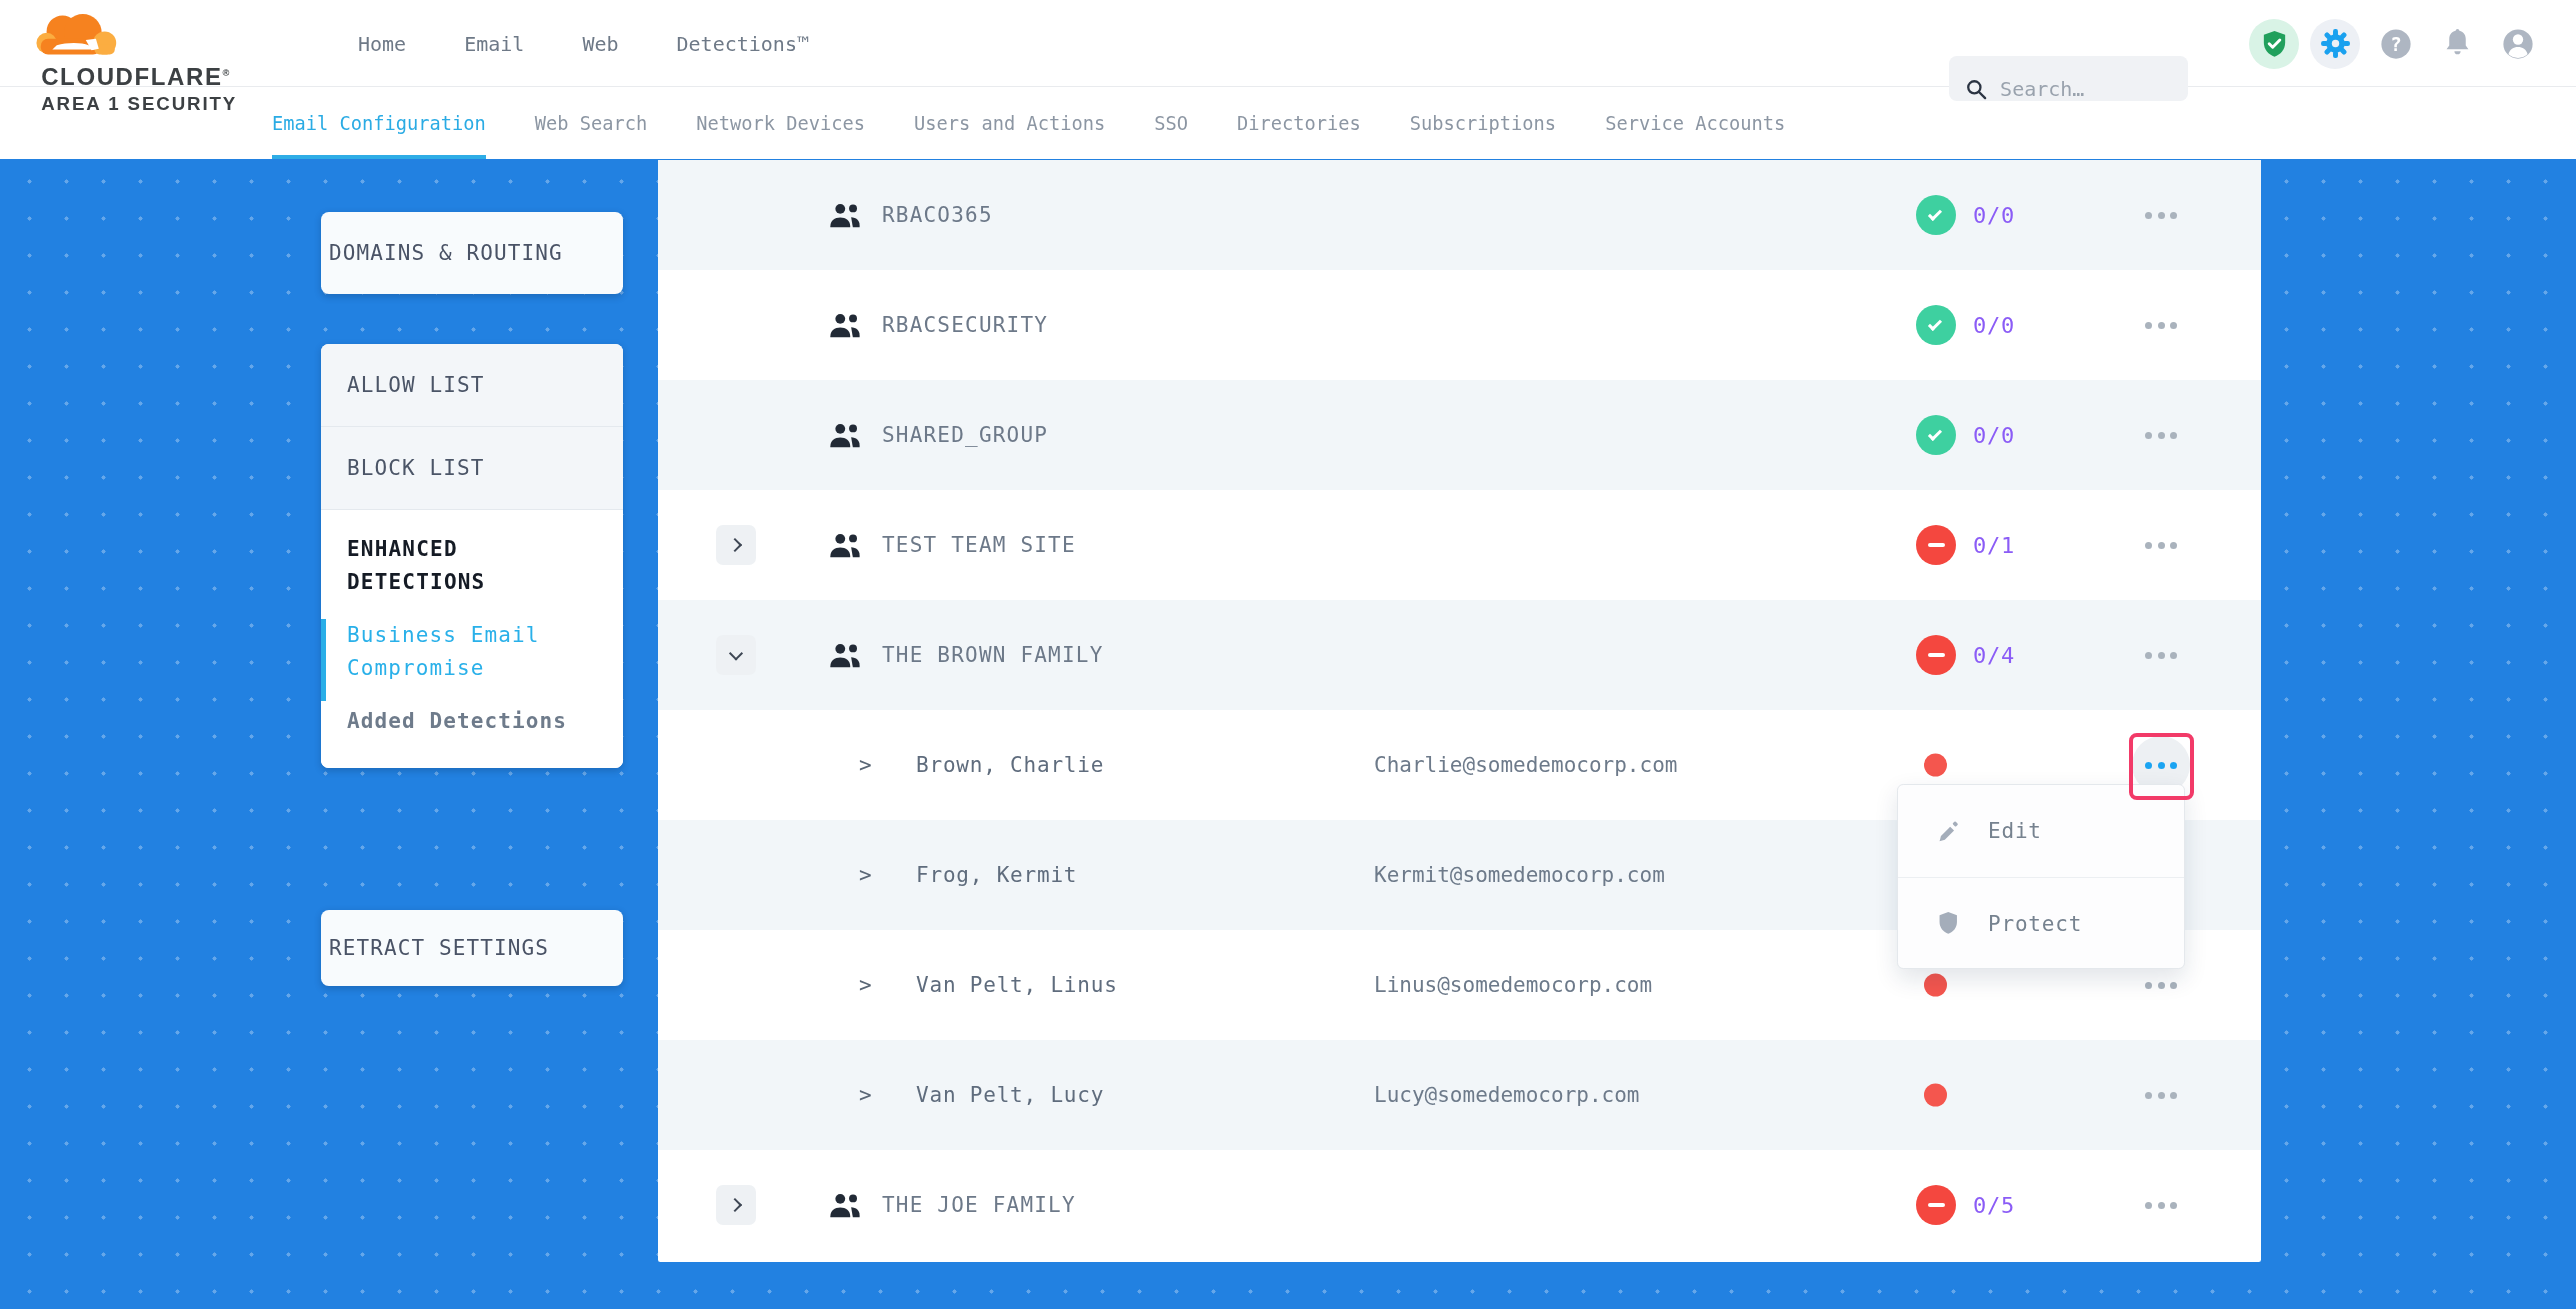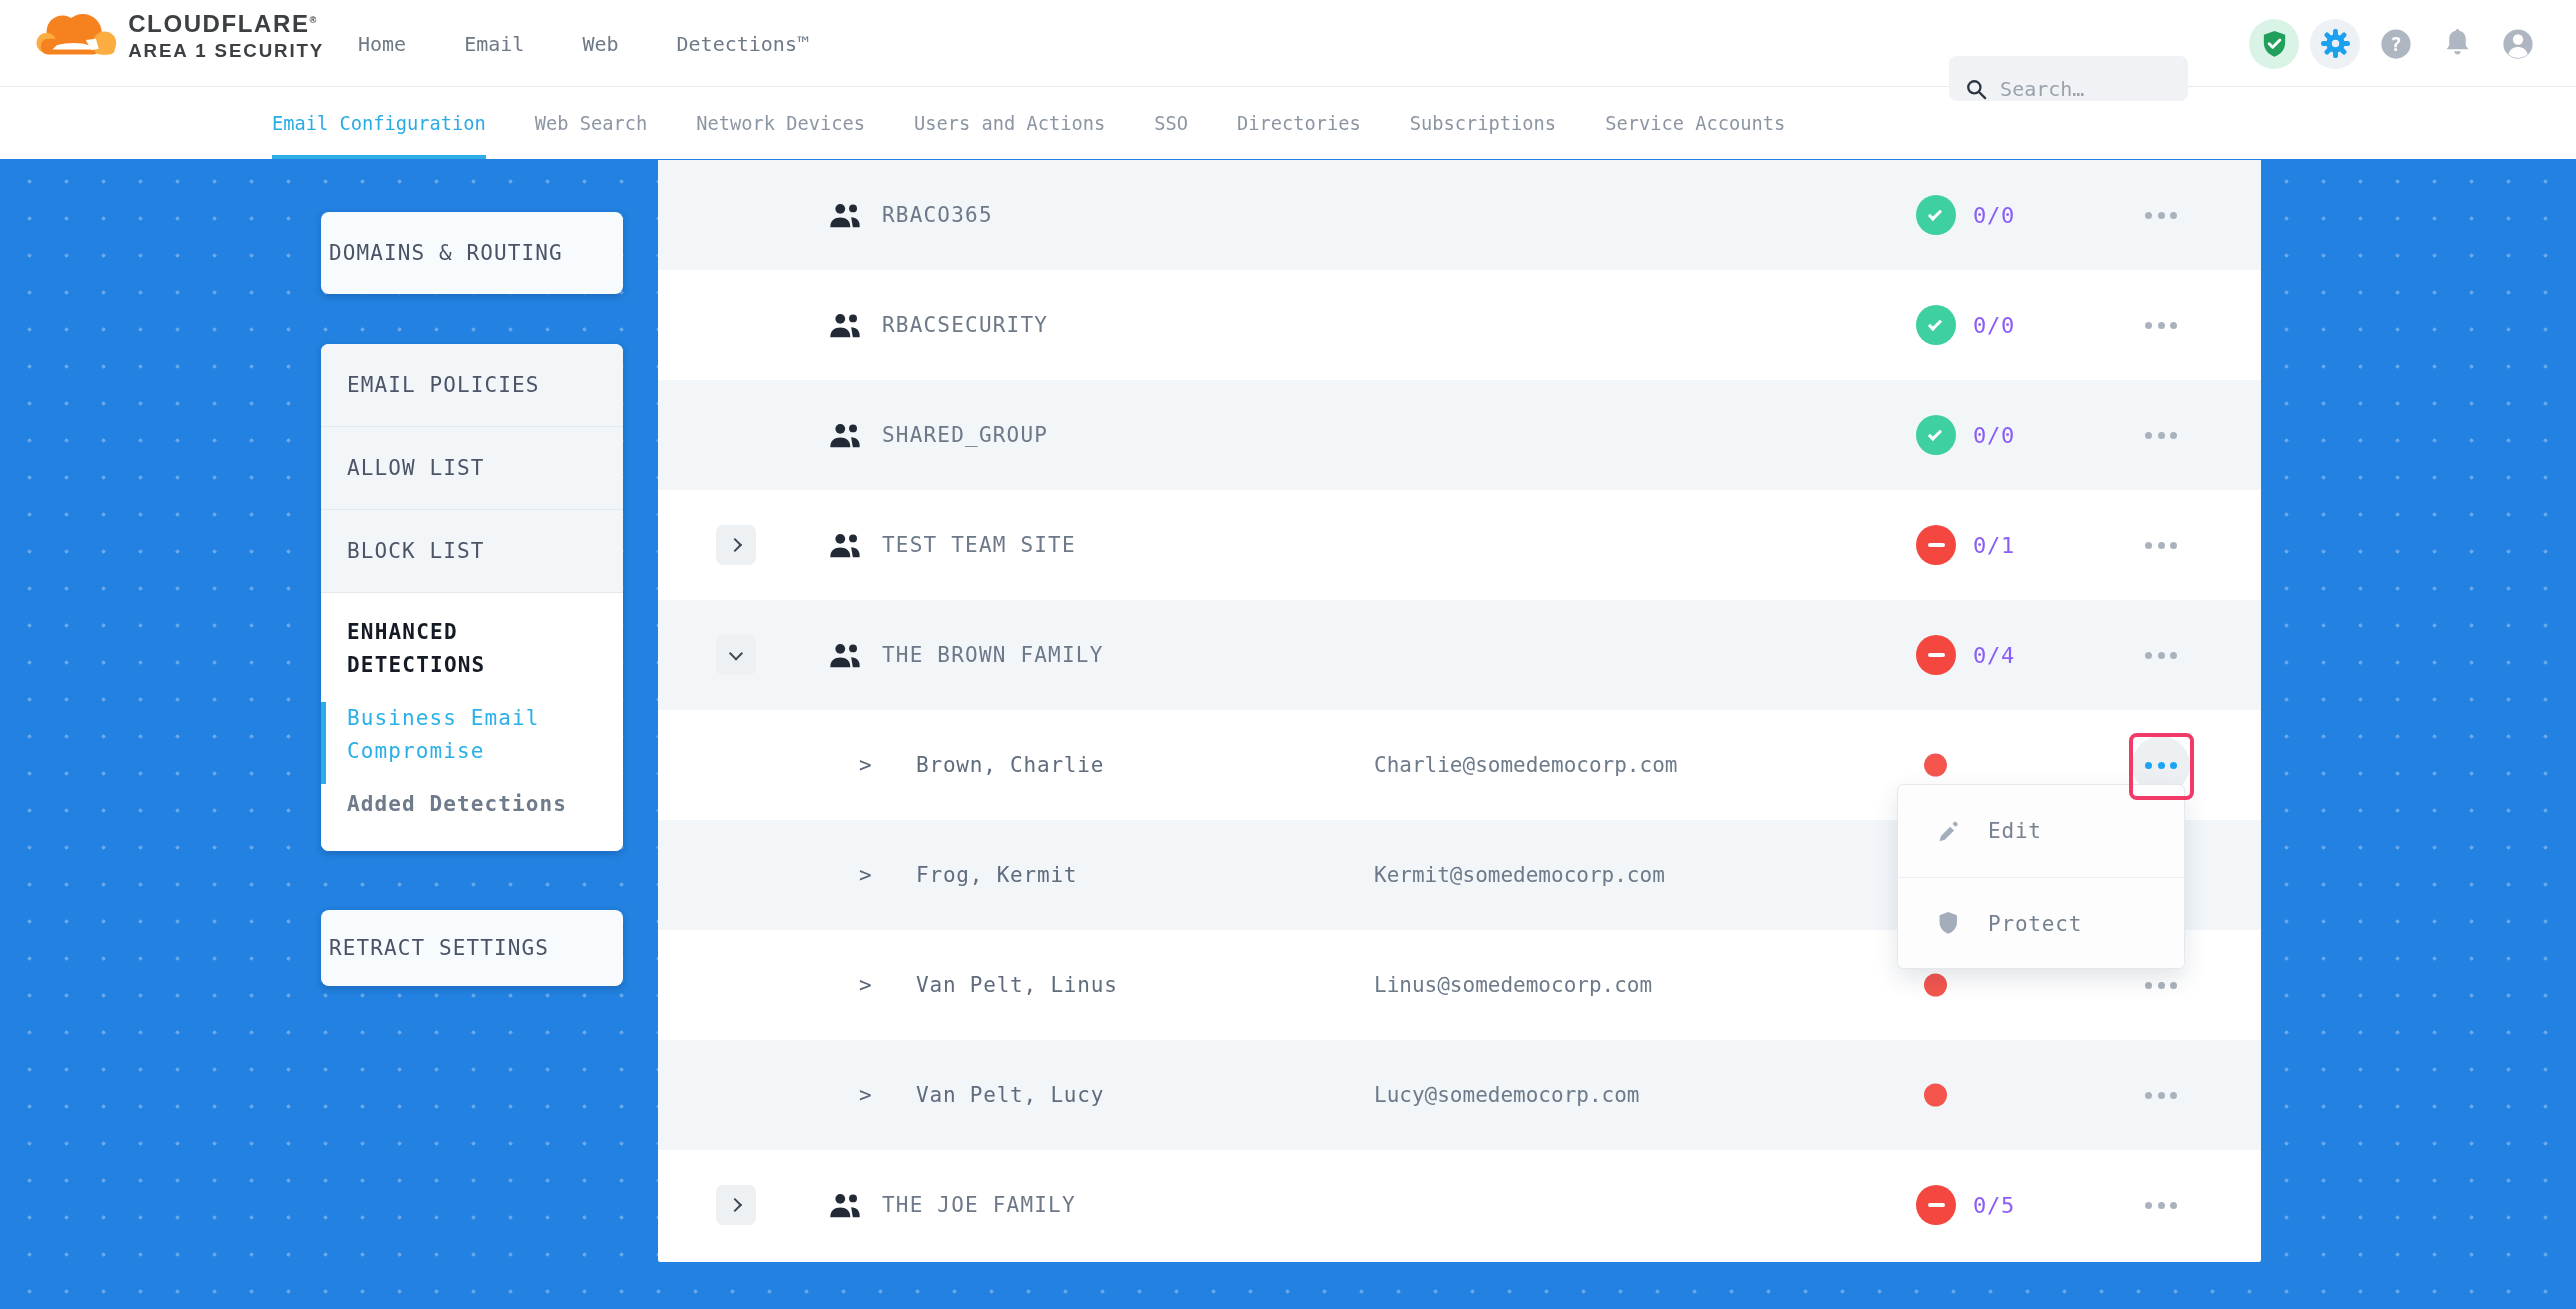--- a/index.html
+++ b/index.html
@@ -15,21 +15,21 @@
     background-image:radial-gradient(rgba(255,255,255,.30) 1.9px, transparent 2.2px);
     background-size:37px 37px;
     background-position:11px 15px;
   }
 
   
   .topbar {
     position:absolute; left:0; top:0; width:2576px; height:87px;
     background:#ffffff; border-bottom:0.8px solid #e9ebee; z-index:20;
   }
-  .logo { position:absolute; left:35px; top:6.2px; display:flex; align-items:flex-start; }
+  .logo { position:absolute; left:35px; top:6.2px; display:flex; align-items:flex-start;flex-direction:column; }
   .logo svg.cloud { width:87px; height:48px; margin-top:4.7px; }
   .logo-text { margin-left:6.2px; font-family:"Liberation Sans","DejaVu Sans",sans-serif; }
   .logo-brand { font-size:24px; font-weight:bold; color:#3c4043; letter-spacing:1.6px; line-height:28px; }
   .logo-brand sup { font-size:9.3px; color:#3c4043; }
   .logo-sub { font-size:18.7px; font-weight:bold; color:#3c4043; letter-spacing:1.9px; line-height:22px; margin-top:2.3px; }
   .topnav { position:absolute; left:358px; top:0; height:87px; display:flex; align-items:center; gap:58px; }
   .topnav .navlink { font-size:20px; color:#6e7987; cursor:pointer; }
   .search {
     position:absolute; left:1949px; top:20px; width:239px; height:45px;
     background:#f0f2f5; border-radius:7.8px; display:flex; align-items:flex-end; padding-left:15.6px;margin-top:36px;
@@ -229,21 +229,20 @@
         <div class="tab">Subscriptions</div>
         <div class="tab">Service Accounts</div>
       </div>
   </div>
 
   <div class="side-card" id="card-domains">
     <div class="card-single">DOMAINS &amp; ROUTING</div>
   </div>
 
   <div class="side-card" id="card-policies">
-    <div class="side-item">EMAIL POLICIES</div>
     <div class="side-item">ALLOW LIST</div>
     <div class="side-item">BLOCK LIST</div>
     <div class="side-section">
       <div class="active-bar"></div>
       <div class="side-heading">ENHANCED DETECTIONS</div>
       <div class="side-sub active">Business Email Compromise</div>
       <div class="side-sub plain">Added Detections</div>
     </div>
   </div>
 

